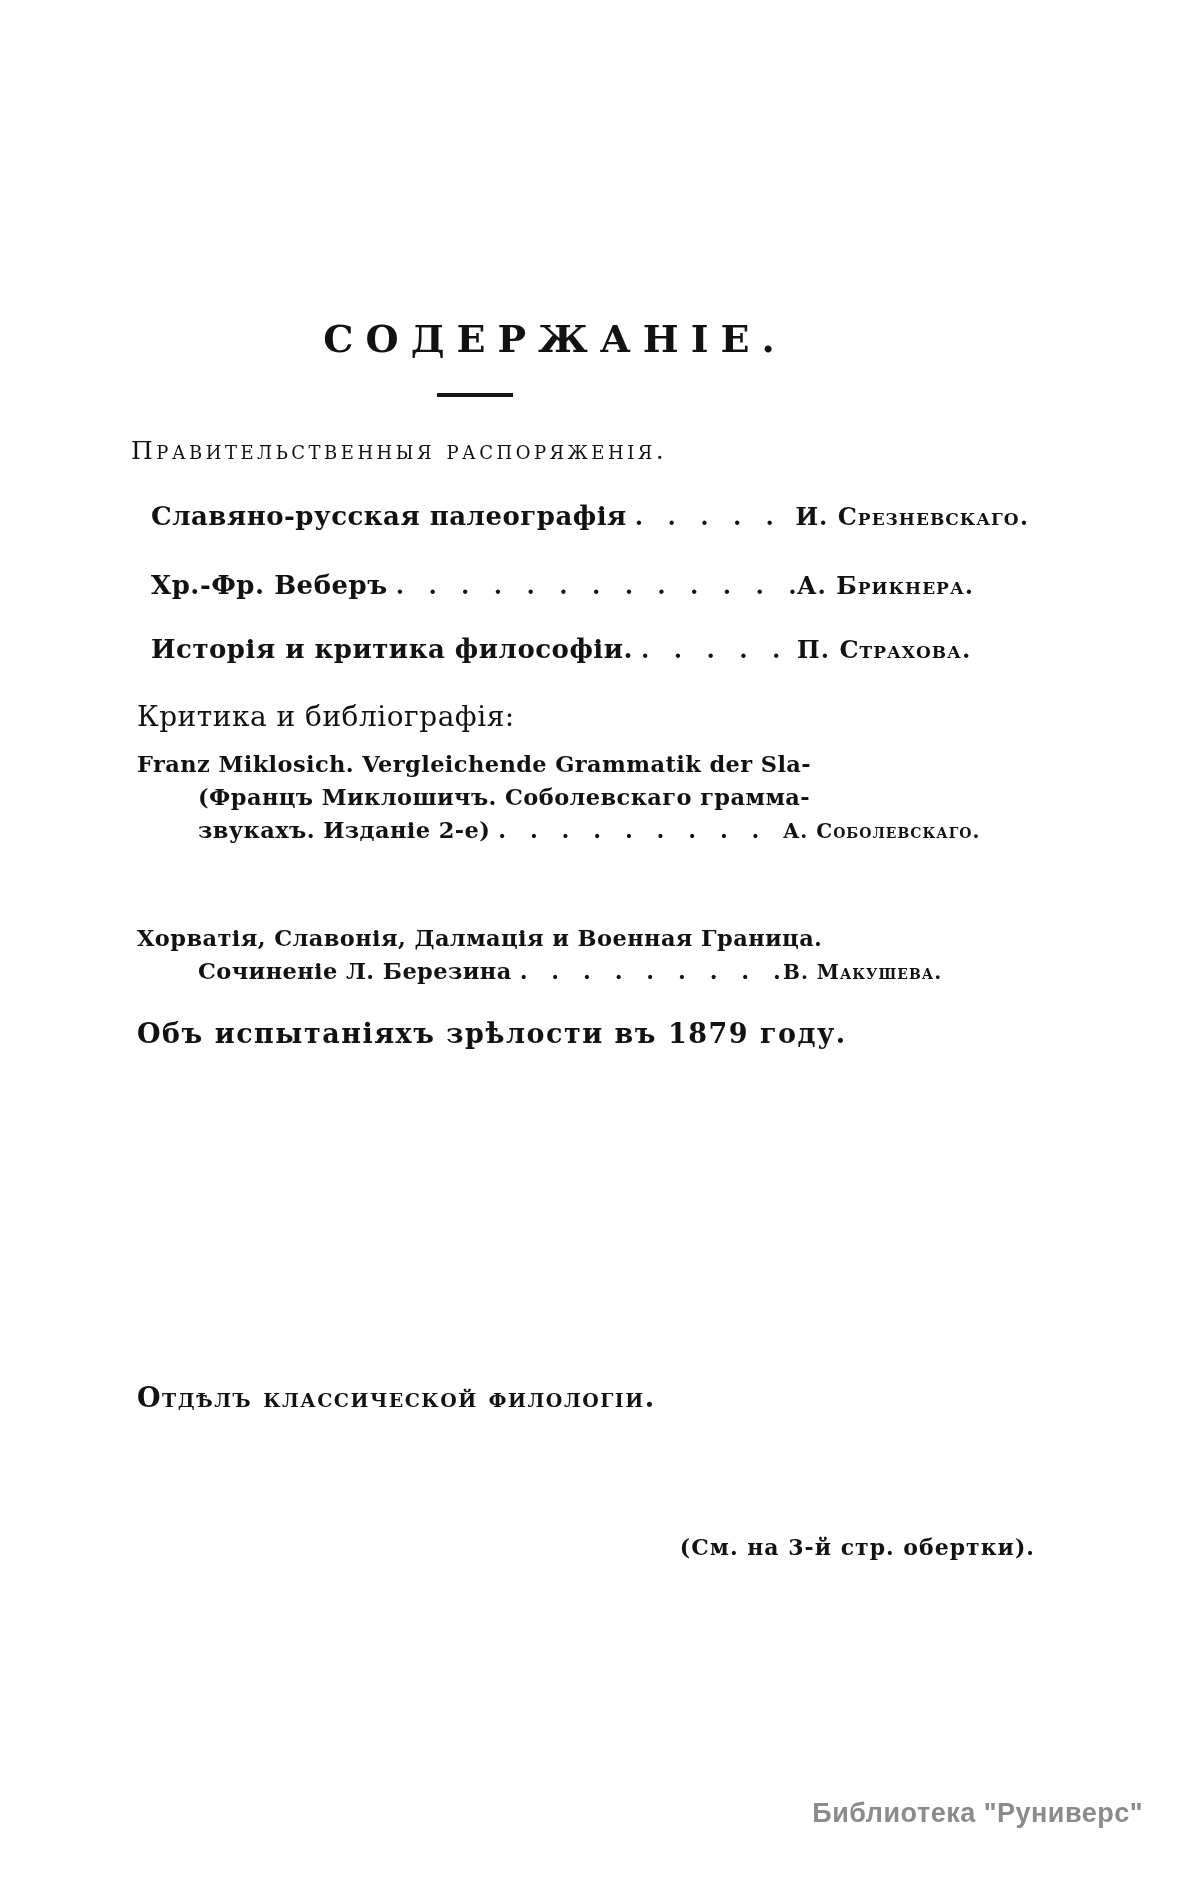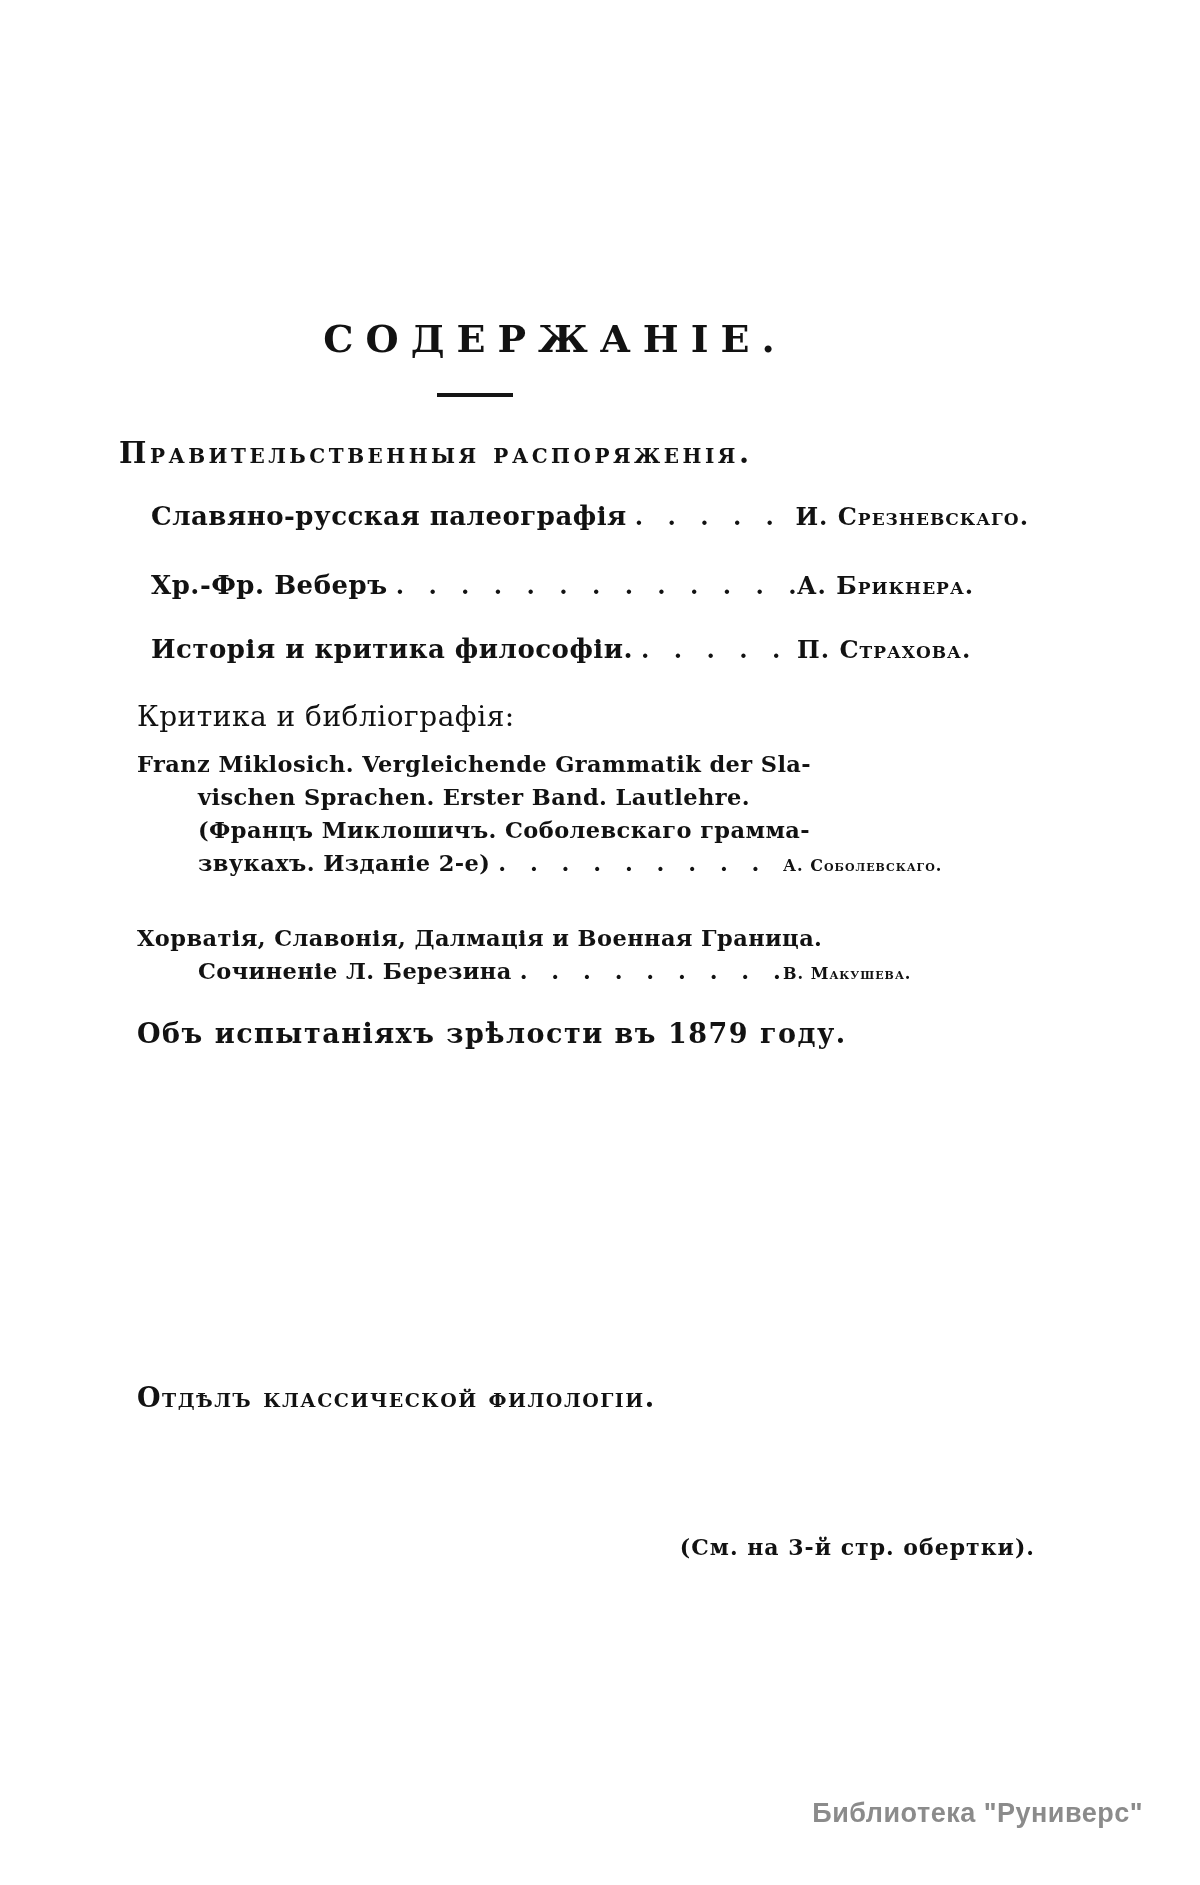--- a/index.html
+++ b/index.html
@@ -20,22 +20,22 @@
     font-size:38px;font-weight:bold;
     letter-spacing:12px;
   }
   .title-rule{
     left:437px;top:393px;width:76px;height:4px;
     background:#151515;
   }
 
   
   .gov-heading{
-    left:119px;top:436px;
-    font-size:29px;font-weight:bold;
+    left:131px;top:436px;
+    font-size:25px;font-weight:normal;
     font-variant:small-caps;
     letter-spacing:3.5px;
   }
 
   
   .entry{
     left:151px;width:878px;
     display:flex;align-items:baseline;
     font-size:26px;font-weight:bold;
     letter-spacing:0.5px;
@@ -73,21 +73,21 @@
   .bib .cont{padding-left:61px;}
   .bib .lastline{display:flex;align-items:baseline;}
   .bib .lastline .t{white-space:nowrap;padding-left:61px;}
   .bib .lastline .dots{
     flex:1 1 auto;overflow:hidden;white-space:nowrap;
     letter-spacing:8px;padding:0 8px;
   }
   .bib .lastline .author{
     flex:0 0 232px;
     font-variant:small-caps;
-    font-size:16px;letter-spacing:1px;
+    font-size:20px;letter-spacing:1px;
     white-space:nowrap;line-height:1;
   }
 
   .exams-heading{
     left:137px;top:1018px;
     font-size:27px;font-weight:bold;
     letter-spacing:1.5px;
   }
 
   .classics-heading{
@@ -135,21 +135,20 @@
 <div class="abs entry e3">
   <span class="t">Исторія и критика философіи.</span>
   <span class="dots">. . . . . .</span>
   <span class="author">П. Страхова.</span>
 </div>
 
 <div class="abs critique-heading">Критика и библіографія:</div>
 
 <div class="abs bib bib1">
   <div>Franz Miklosich. Vergleichende Grammatik der Sla-</div>
-  <div class="cont">vischen Sprachen. Erster Band. Lautlehre.</div>
   <div class="cont">(Францъ Миклошичъ. Соболевскаго грамма-</div>
   <div class="lastline">
     <span class="t">звукахъ. Изданіе 2-е)</span>
     <span class="dots">. . . . . . . . . . . , . .</span>
     <span class="author">А. Соболевскаго.</span>
   </div>
 </div>
 
 <div class="abs bib bib2">
   <div>Хорватія, Славонія, Далмація и Военная Граница.</div>

